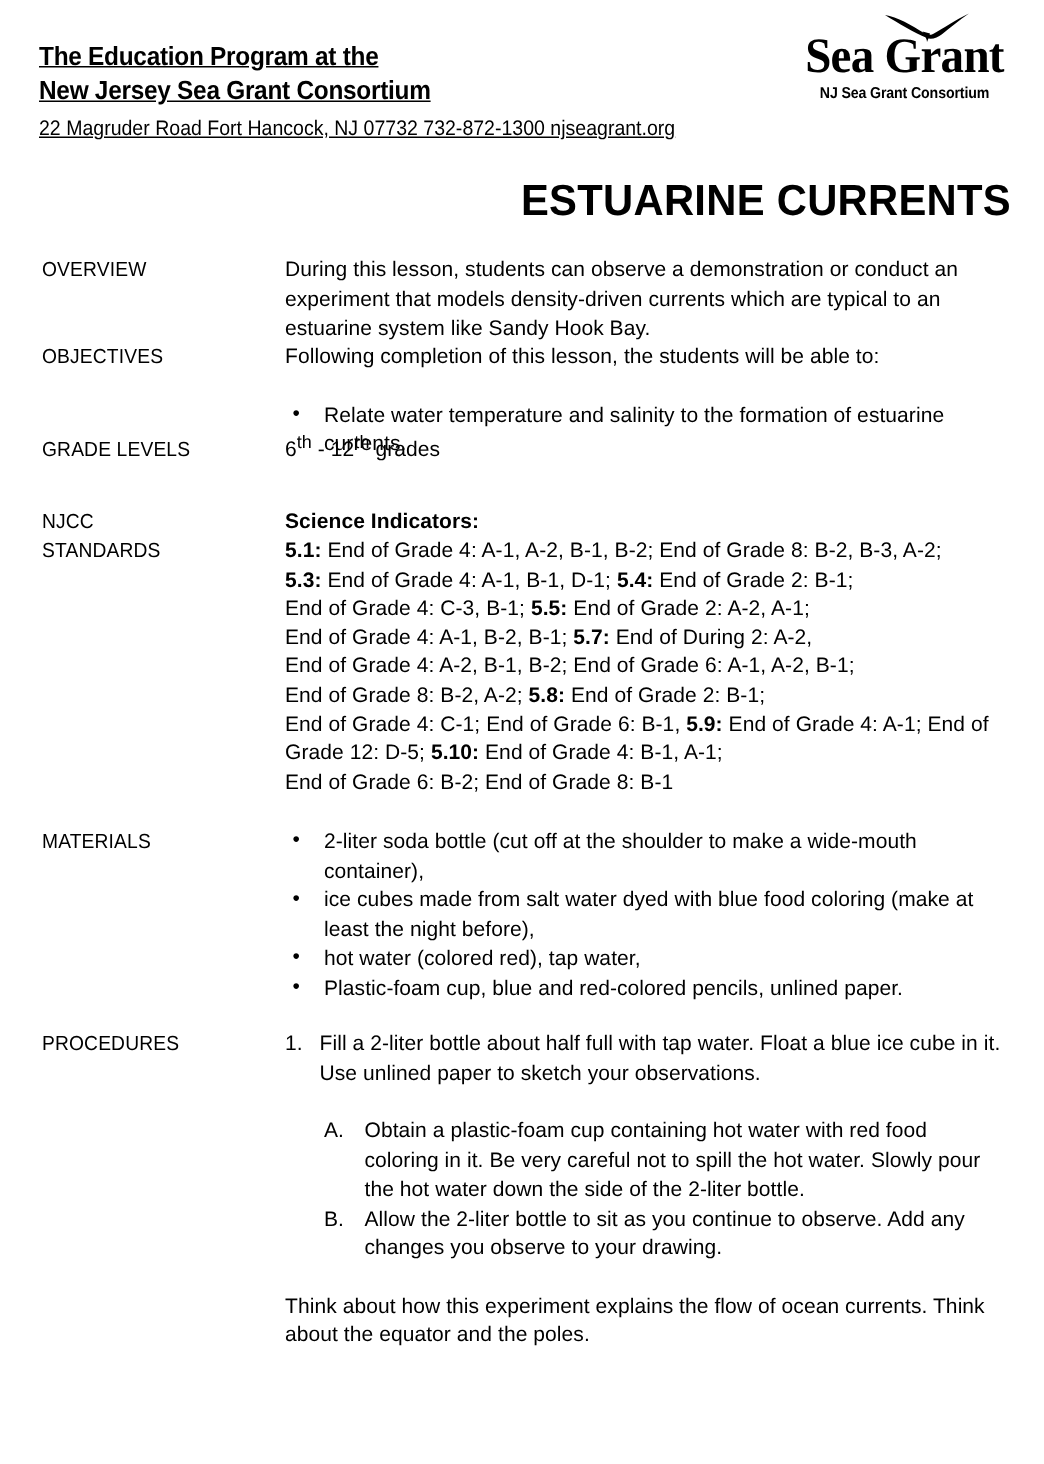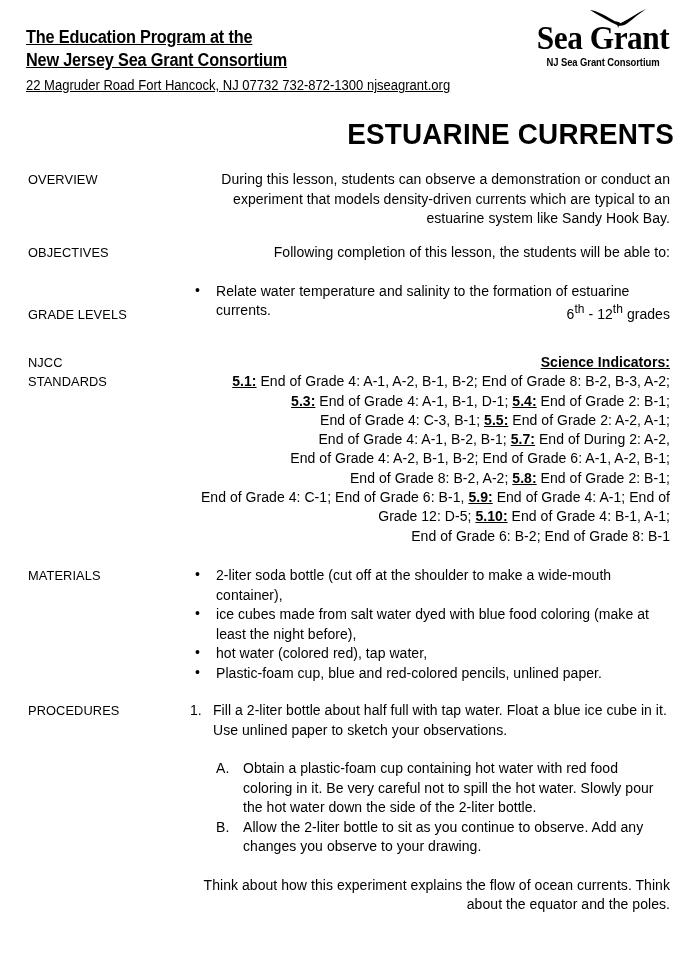--- a/index.html
+++ b/index.html
@@ -135,21 +135,21 @@
   .body {
     position: absolute;
     left: 190px;
     top: 0;
     width: 480px;
     font-family: "Liberation Sans Narrow", "Liberation Sans", sans-serif;
     font-size: 14px;
     line-height: 19.5px;
     letter-spacing: 0.05px;
   }
-  .body p { margin: 0; text-align: right; }
+  .body p { margin: 0; }
 
   
   ul.bul {
     list-style: none;
     margin: 0;
     padding: 0;
   }
   ul.bul > li {
     position: relative;
     padding-left: 23px;
@@ -195,21 +195,21 @@
     line-height: 19.5px;
   }
   ol.alpha > li::before {
     counter-increment: a;
     content: counter(a, upper-alpha) ".";
     position: absolute;
     left: 0;
     top: 0;
   }
 
-  .bold { font-weight: bold; text-decoration: underline; }
+  .bold { font-weight: bold; }
   sup {
     font-size: 12px;
     vertical-align: super;
     line-height: 0;
   }
   .spacer-19 { height: 19px; }
   .njcc-line { line-height: 19.3px; }
 </style>
 </head>
 <body>
@@ -240,21 +240,21 @@
 
 <div class="content">
 
   <div class="row" style="height:58px;">
     <div class="label">OVERVIEW</div>
     <div class="body">
       <p>During this lesson, students can observe a demonstration or conduct an experiment that models density-driven currents which are typical to an estuarine system like Sandy Hook Bay.</p>
     </div>
   </div>
 
-  <div class="row" style="height:62px;margin-top:15px;">
+  <div class="row" style="height:62px;">
     <div class="label">OBJECTIVES</div>
     <div class="body">
       <p>Following completion of this lesson, the students will be able to:</p>
       <div class="spacer-19"></div>
       <ul class="bul">
         <li>Relate water temperature and salinity to the formation of estuarine currents.</li>
       </ul>
     </div>
   </div>
 

